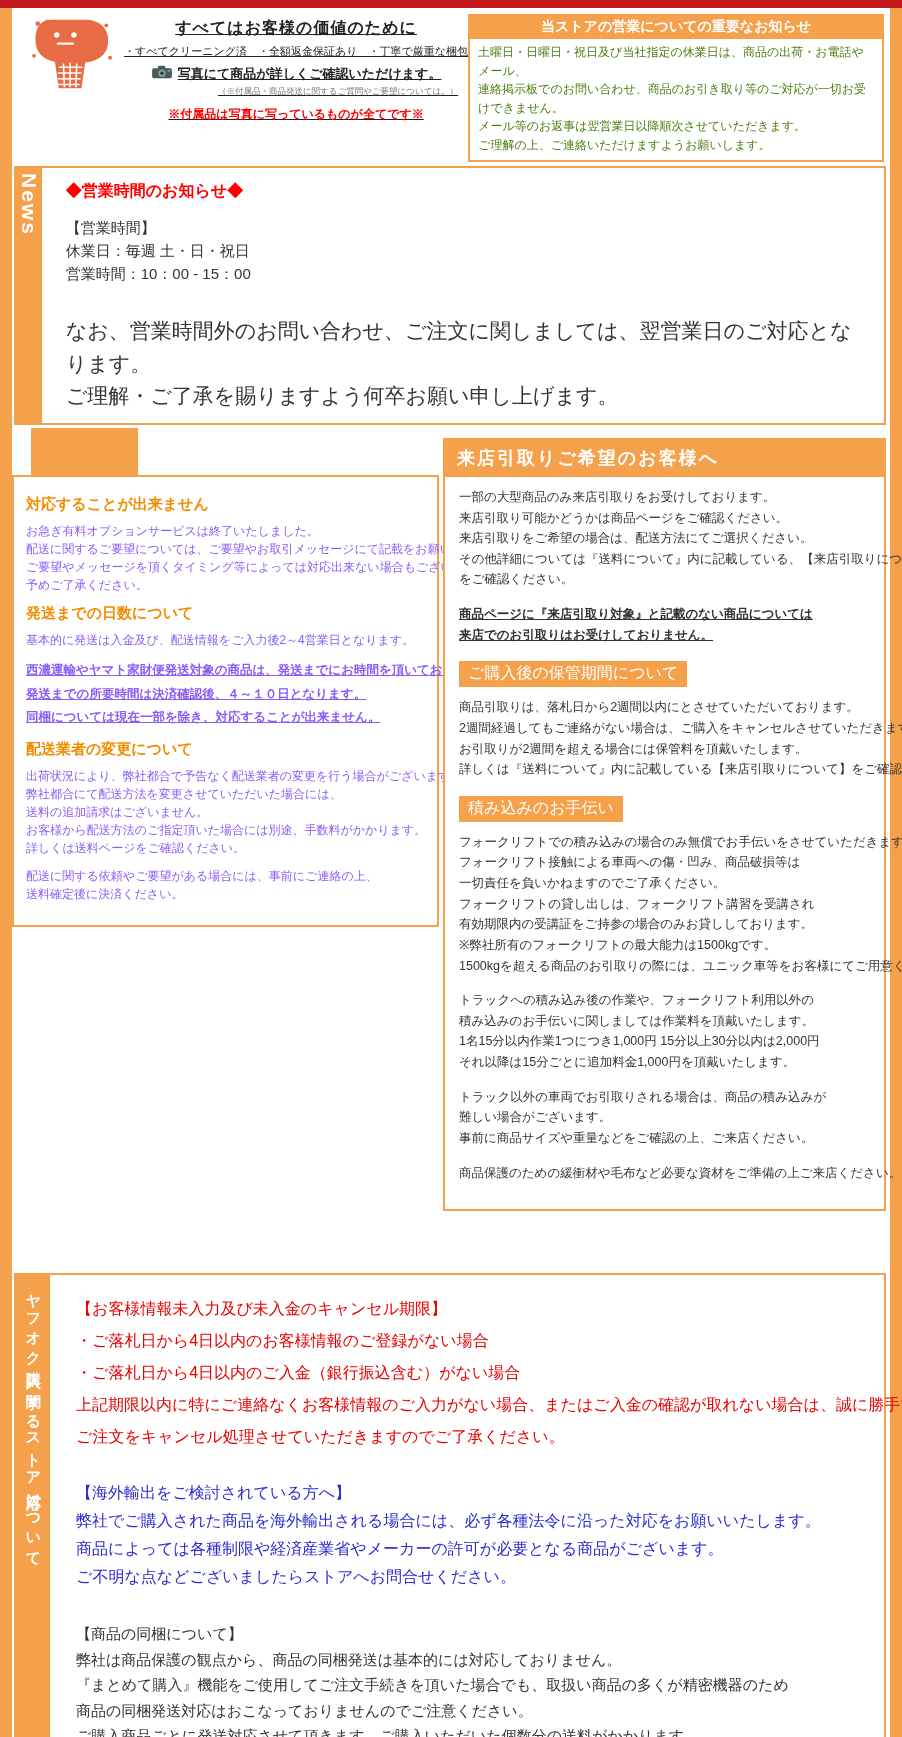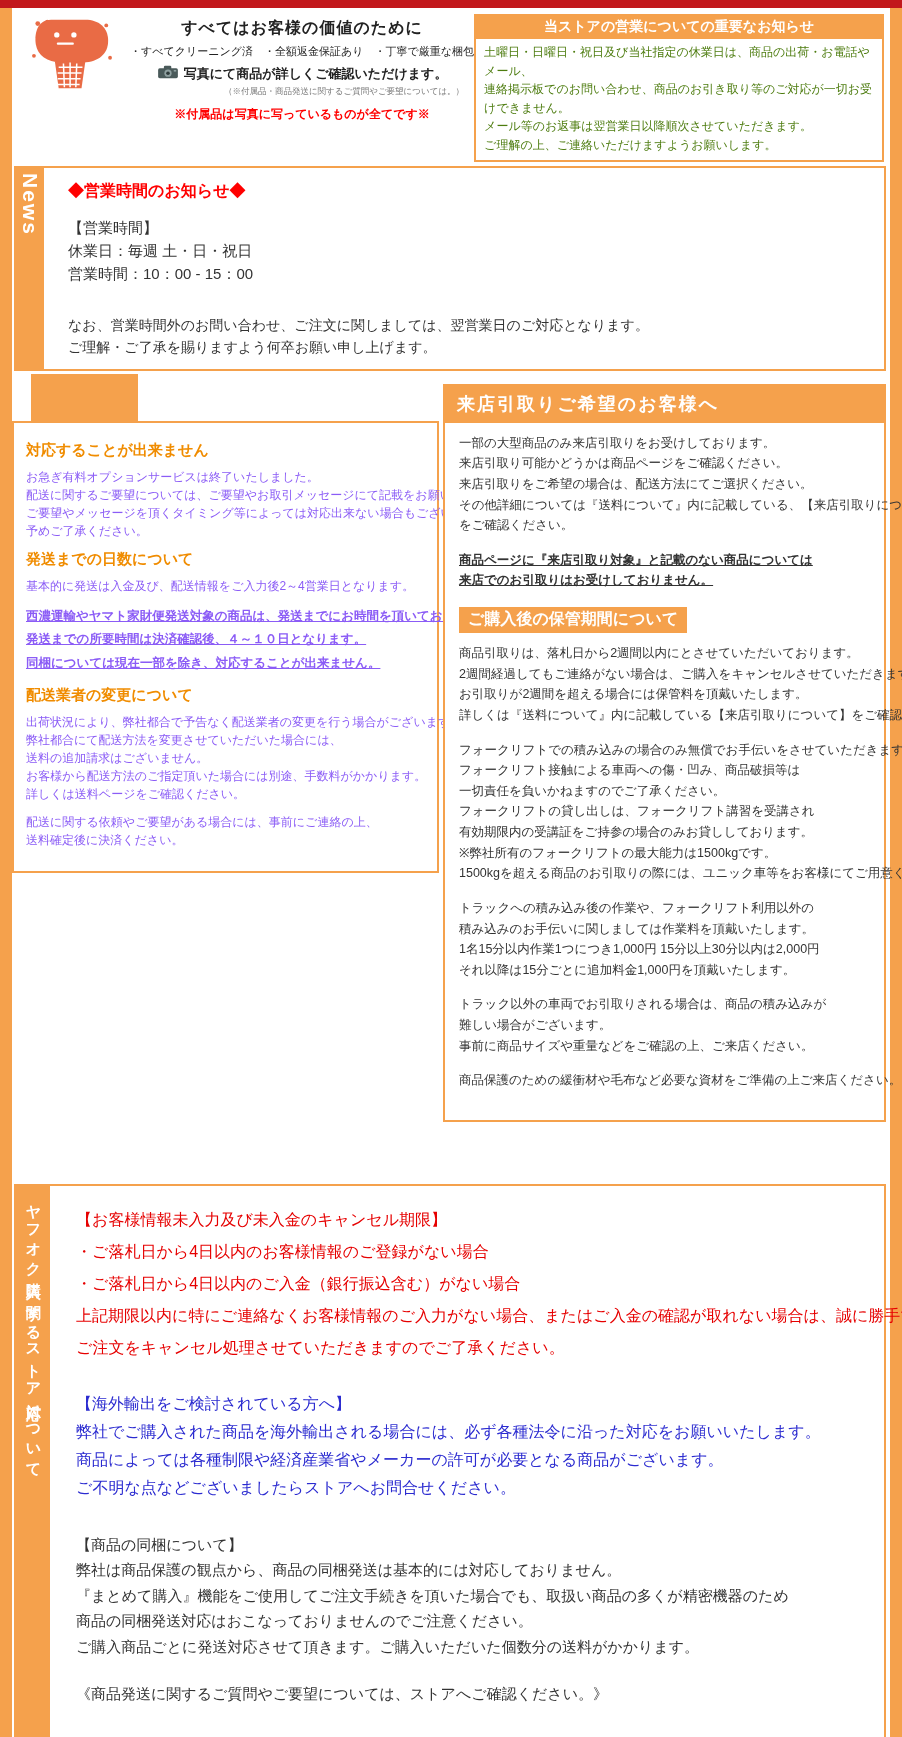--- a/index.html
+++ b/index.html
@@ -14,56 +14,56 @@
   *{box-sizing:border-box;}
   html,body{margin:0;padding:0;background:#fff;}
   body{width:902px;font-family:"Liberation Sans",sans-serif;color:#222;}
   .page{width:902px;min-height:1737px;display:flex;flex-direction:column;background:#fff;}
   .red-top{height:8px;background:var(--topred);}
   .frame{flex:1;width:902px;border-left:12px solid var(--orange);border-right:12px solid var(--orange);padding:0;}
 
   
   .header{display:flex;align-items:flex-start;padding:6px 6px 2px 12px;min-height:95px;}
   .logo{width:96px;height:78px;flex:0 0 auto;}
-  .header-center{width:348px;text-align:center;margin-left:10px;}
+  .header-center{width:348px;text-align:center;margin-left:4px;text-decoration:underline;}
   .h-title{font-size:16px;font-weight:bold;letter-spacing:1px;margin-top:4px;}
   .h-features{font-size:11px;margin-top:5px;white-space:nowrap;}
   .h-photo{font-size:13px;font-weight:bold;margin-top:6px;display:flex;justify-content:center;gap:5px;}
   .h-sub{font-size:8.5px;color:#777;margin-top:3px;text-align:right;padding-right:10px;}
   .h-red{font-size:12px;font-weight:bold;color:var(--red);margin-top:8px;}
   .notice-box{margin-left:auto;width:434px;border:2px solid var(--orange);background:#fff;}
   .notice-title{background:var(--orange);color:#fff;font-weight:bold;font-size:14px;text-align:center;padding:2px 0 3px;}
   .notice-body{font-size:12px;line-height:1.55;padding:4px 6px 5px 8px;color:#4d7c0f;}
 
   
   .news-box{margin:2px 0 0 2px;width:872px;min-height:180px;border:2px solid var(--orange);display:flex;}
   .news-bar{width:28px;background:var(--orange);display:flex;justify-content:center;}
   .news-label{writing-mode:vertical-rl;color:#fff;font-weight:bold;font-size:21px;padding-top:5px;letter-spacing:2px;}
   .news-content{padding:13px 20px 10px 24px;}
   .news-heading{color:var(--red);font-weight:bold;font-size:16px;}
   .news-hours{font-size:15px;line-height:1.55;margin-top:14px;color:#333;}
-  .news-note{font-size:14px;line-height:1.55;margin-top:30px;color:#333;}
+  .news-note{font-size:21px;line-height:1.55;margin-top:30px;color:#333;}
 
   
   .columns{display:flex;align-items:flex-start;margin-top:3px;}
   .col-left{width:427px;flex:0 0 auto;}
   .tab{width:107px;height:47px;background:var(--orange);margin-left:19px;}
   .box{border:2px solid var(--orange);background:#fff;}
   .shipping-box{width:427px;min-height:362px;padding:8px 6px 12px 12px;}
   .shipping-box h3{color:var(--orange-deep);font-size:15px;font-weight:bold;margin:10px 0 8px;}
   .shipping-box p{font-size:12px;line-height:1.5;margin:0 0 10px;color:#8b5cf6;white-space:nowrap;}
   .red-u{color:var(--dred);font-weight:bold;text-decoration:underline;}
   .shipping-box p.red-u{font-size:12.5px;line-height:1.9;margin:2px 0 10px;}
   .col-right{width:500px;flex:0 0 auto;margin-left:4px;margin-top:10px;}
   .pickup-box{width:443px;min-height:738px;}
   .pickup-header{background:var(--orange);color:#fff;font-weight:bold;font-size:18px;letter-spacing:2px;padding:6px 12px 7px;}
   .pickup-body{padding:10px 10px 12px 14px;}
   .pickup-body p{font-size:12.5px;line-height:1.65;margin:0 0 14px;color:#333;white-space:nowrap;}
   .pickup-warning{font-size:15px;line-height:1.75;}
-  .subhead{display:inline-block;background:var(--orange);color:#fff;font-weight:bold;font-size:16px;padding:2px 9px 3px;margin:2px 0 10px;}
+  .subhead{display:inline-block;background:var(--orange);color:#fff;font-weight:normal;font-size:16px;padding:2px 9px 3px;margin:2px 0 10px;}
 
   
   .policy-box{margin:62px 0 12px 2px;width:872px;min-height:612px;border:2px solid var(--orange);display:flex;}
   .policy-bar{width:34px;background:var(--orange);display:flex;justify-content:center;flex:0 0 auto;}
   .policy-label{writing-mode:vertical-rl;color:#fff;font-weight:bold;font-size:15px;padding-top:8px;letter-spacing:2px;}
   .policy-content{padding:18px 8px 16px 26px;width:100%;}
   .policy-red{color:var(--dred);font-size:16px;line-height:2.0;}
   .policy-blue{color:var(--blue);font-size:16px;line-height:1.75;margin-top:26px;}
   .policy-black{color:#333;font-size:15px;line-height:1.7;margin-top:30px;}
   .policy-question{color:#333;font-size:15px;margin-top:26px;}
@@ -146,20 +146,21 @@
       </div>
 
       <div class="col-right">
         <div class="box pickup-box">
           <div class="pickup-header">来店引取りご希望のお客様へ</div>
           <div class="pickup-body">
             <p>一部の大型商品のみ来店引取りをお受けしております。<br>来店引取り可能かどうかは商品ページをご確認ください。<br>来店引取りをご希望の場合は、配送方法にてご選択ください。<br>その他詳細については『送料について』内に記載している、【来店引取りについて】<br>をご確認ください。</p>
             <p class="red-u pickup-warning">商品ページに『来店引取り対象』と記載のない商品については<br>来店でのお引取りはお受けしておりません。</p>
             <div><span class="subhead">ご購入後の保管期間について</span></div>
             <p>商品引取りは、落札日から2週間以内にとさせていただいております。<br>2週間経過してもご連絡がない場合は、ご購入をキャンセルさせていただきます。<br>お引取りが2週間を超える場合には保管料を頂戴いたします。<br>詳しくは『送料について』内に記載している【来店引取りについて】をご確認ください。</p>
+            <div><span class="subhead">積み込みのお手伝い</span></div>
             <p>フォークリフトでの積み込みの場合のみ無償でお手伝いをさせていただきます。<br>フォークリフト接触による車両への傷・凹み、商品破損等は<br>一切責任を負いかねますのでご了承ください。<br>フォークリフトの貸し出しは、フォークリフト講習を受講され<br>有効期限内の受講証をご持参の場合のみお貸ししております。<br>※弊社所有のフォークリフトの最大能力は1500kgです。<br>1500kgを超える商品のお引取りの際には、ユニック車等をお客様にてご用意ください。</p>
             <p>トラックへの積み込み後の作業や、フォークリフト利用以外の<br>積み込みのお手伝いに関しましては作業料を頂戴いたします。<br>1名15分以内作業1つにつき1,000円 15分以上30分以内は2,000円<br>それ以降は15分ごとに追加料金1,000円を頂戴いたします。</p>
             <p>トラック以外の車両でお引取りされる場合は、商品の積み込みが<br>難しい場合がございます。<br>事前に商品サイズや重量などをご確認の上、ご来店ください。</p>
             <p>商品保護のための緩衝材や毛布など必要な資材をご準備の上ご来店ください。</p>
           </div>
         </div>
       </div>
     </div>
 
     <div class="policy-box">

